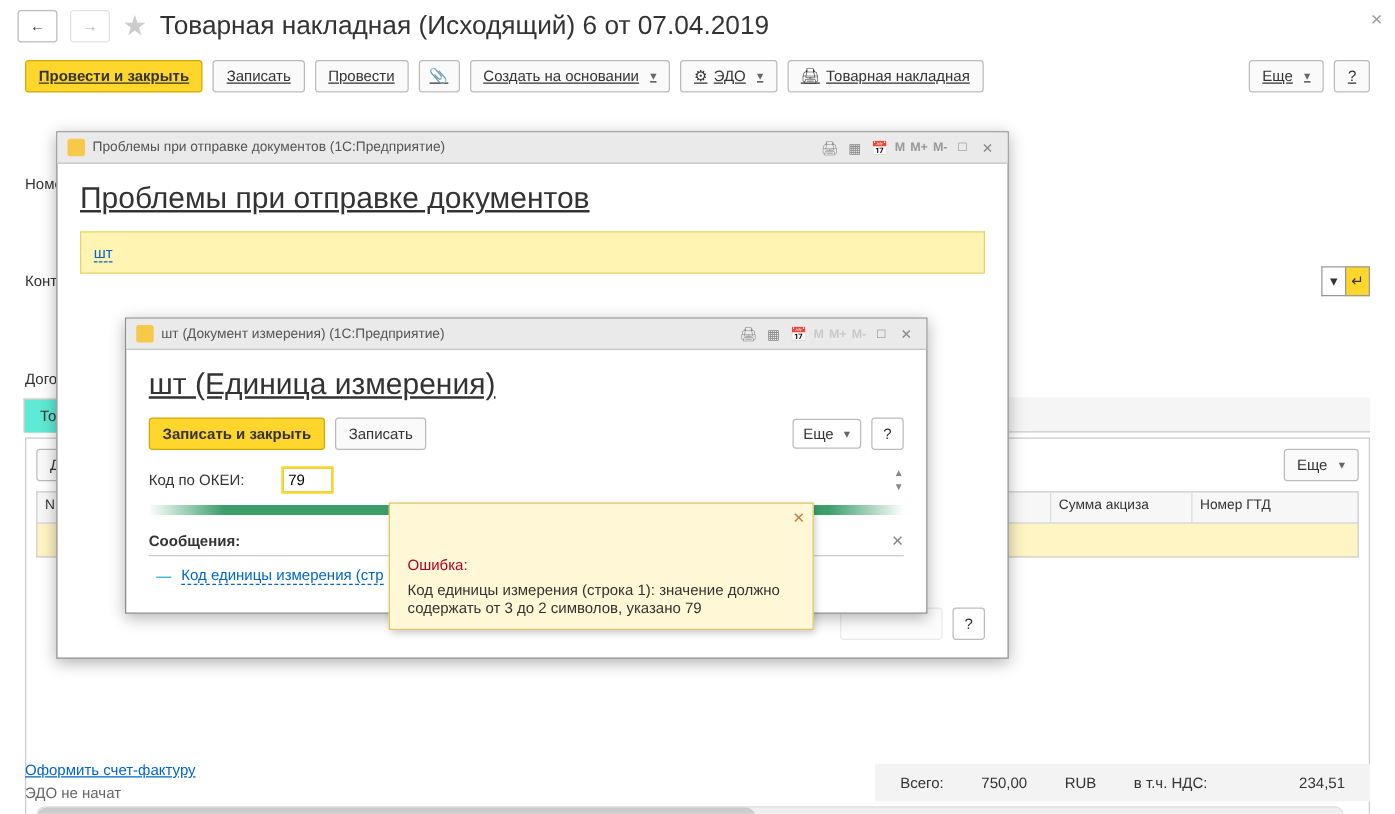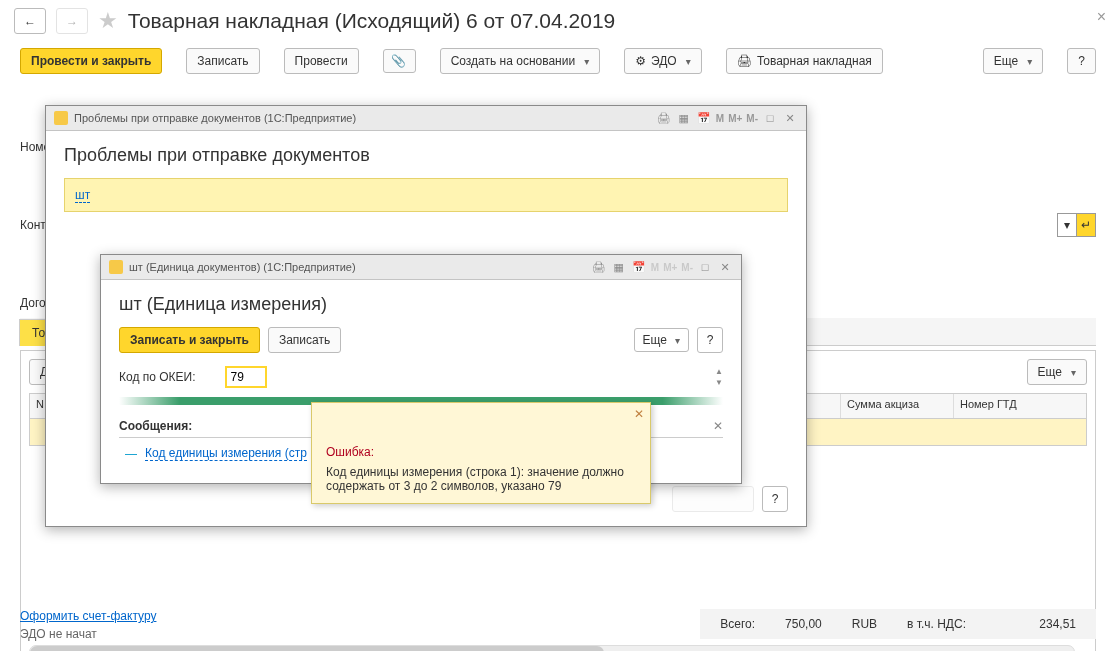--- a/index.html
+++ b/index.html
@@ -1,57 +1,57 @@
 <!DOCTYPE html>
 <html><head>
 <meta charset="utf-8">
 <style>
 html,body{margin:0;padding:0;font-family:Arial,sans-serif;font-size:12px;color:#333;background:#fff;}
 body{width:1116px;height:651px;position:relative;overflow:hidden;}
 .topbar{display:flex;align-items:center;padding:8px 14px;gap:10px;}
 .navbtn{border:1px solid #bbb;background:#fff;width:30px;height:24px;display:flex;align-items:center;justify-content:center;border-radius:3px;cursor:pointer;}
 .star{color:#ccc;font-size:22px;}
 .title{font-size:21px;color:#333;}
-.toolbar{display:flex;align-items:center;gap:24px;padding:6px 20px 10px;}
+.toolbar{display:flex;gap:8px;padding:6px 20px 10px;text-decoration:underline;}
 .btn{border:1px solid #bbb;background:#fafafa;border-radius:3px;padding:5px 10px;display:inline-flex;align-items:center;gap:5px;cursor:pointer;font-size:12px;}
 .btn.primary{background:#ffd62c;border-color:#d4a800;font-weight:bold;}
 .btn.icon-only{padding:4px 8px;}
 .dd::after{content:"▾";margin-left:4px;font-size:10px;color:#666;}
 .spacer{flex:1;}
 .form-area{padding:0 20px;}
 .form-row{display:flex;align-items:center;gap:10px;height:30px;font-size:12px;margin-top:48px;}
 .form-row label{width:70px;color:#333;}
 .select-box{display:flex;margin-left:auto;}
 .select-box span{border:1px solid #999;width:18px;height:22px;display:flex;align-items:center;justify-content:center;}
 .select-box span:first-child{background:#fff;border-right:none;}
 .select-box span:last-child{background:#ffd62c;}
 .tabset{border:1px solid #ccc;margin:4px 20px 0;height:318px;position:relative;}
-.tab{display:inline-block;padding:6px 12px;border:1px solid #ccc;border-bottom:none;background:#fde047;margin-left:-1px;position:relative;top:1px;}
+.tab{display:inline-block;padding:6px 12px;border:1px solid #ccc;border-bottom:none;background:#5eead4;margin-left:-1px;position:relative;top:1px;}
 .tabwrap{background:#f5f5f5;border-bottom:1px solid #ccc;}
 .tabcontent{padding:8px;}
 .subbar{display:flex;gap:8px;}
 .thead{display:flex;border:1px solid #ccc;background:#f7f7f7;margin-top:8px;height:24px;align-items:stretch;}
 .th{border-right:1px solid #ddd;padding:4px 6px;font-size:11px;color:#333;}
 .trow{display:flex;background:#fff4c4;height:26px;border:1px solid #ccc;border-top:none;}
 .scrollbar{position:absolute;left:8px;right:20px;bottom:8px;height:14px;background:#efefef;border:1px solid #ddd;border-radius:7px;}
 .scrollbar .thumb{position:absolute;left:0;width:55%;top:0;bottom:0;background:#ccc;border-radius:7px;}
 .link{color:#0066cc;text-decoration:underline;cursor:pointer;}
 .link.dashed{text-decoration:none;border-bottom:1px dashed #0066cc;}
-.footer{position:absolute;left:0;right:0;bottom:0;display:flex;align-items:flex-start;padding:6px 20px 10px;gap:30px;}
+.footer{position:absolute;left:0;right:0;bottom:0;display:flex;align-items:flex-end;padding:6px 20px 10px;gap:30px;}
 .footer .totals{margin-left:auto;background:#f3f3f3;padding:8px 20px;display:flex;gap:30px;font-size:12px;}
 .close-x{position:absolute;right:10px;top:8px;color:#999;font-size:16px;cursor:pointer;}
 
 
 .dialog{position:absolute;border:1px solid #8a8a8a;background:#fff;box-shadow:0 3px 12px rgba(0,0,0,.3);}
 .dlg-title{background:#eaeaea;border-bottom:1px solid #c4c4c4;padding:4px 8px;display:flex;align-items:center;gap:6px;font-size:11px;color:#555;}
 .dlg-title .tb-icons{margin-left:auto;display:flex;gap:4px;align-items:center;}
 .dlg-title .ico{width:16px;height:16px;display:flex;align-items:center;justify-content:center;color:#888;font-size:11px;cursor:pointer;}
 .dlg-title .m{font-size:10px;color:#999;font-weight:bold;}
 .dlg-body{padding:14px 18px;}
-.dlg-head{font-size:18px;margin-bottom:12px;}
+.dlg-head{font-size:24px;margin-bottom:12px;text-decoration:underline;}
 .bluebar{height:8px;background:linear-gradient(to right,#fff 0%,#3b9e6b 10%,#3b9e6b 90%,#fff 100%);margin:10px 0;}
 .yellowbox{background:#fff4b2;border:1px solid #e6d36d;padding:6px 10px;}
 .input{border:1px solid #999;padding:2px 4px;width:30px;font-size:12px;background:#fff;outline:2px solid #ffd62c;outline-offset:-1px;}
 .msg-head{display:flex;justify-content:space-between;border-bottom:1px solid #ccc;padding:4px 0;font-weight:bold;font-size:12px;}
 .msg-row{display:flex;gap:8px;padding:8px 6px;font-size:12px;align-items:center;}
 .dash{color:#0099cc;}
 .tooltip{position:absolute;background:#fff7d6;border:1px solid #d9c96a;box-shadow:2px 2px 6px rgba(0,0,0,.2);padding:10px 14px;font-size:12px;width:310px;}
 .tooltip .ttclose{position:absolute;right:6px;top:4px;color:#c08040;cursor:pointer;font-size:12px;}
 .tooltip .tthead{color:#b00020;margin-bottom:6px;margin-top:32px;}
 .bottombtns{display:flex;gap:8px;justify-content:flex-end;padding:0 18px 14px;}
@@ -166,21 +166,21 @@
   <div class="bottombtns" style="position:absolute;right:0;bottom:0;">
     <div class="btn primary" style="min-width:60px;visibility:hidden"></div>
     <div class="btn" style="min-width:60px;opacity:.3"></div>
     <div class="q">?</div>
   </div>
 </div>
 
 <div class="dialog" style="left:100px;top:254px;width:640px;">
   <div class="dlg-title">
     <span class="logo1c"></span>
-    <span>шт (Единица документов)  (1С:Предприятие)</span>
+    <span>шт (Документ измерения)  (1С:Предприятие)</span>
     <div class="tb-icons">
       <span class="ico">🖨</span>
       <span class="ico">▦</span>
       <span class="ico">📅</span>
       <span class="m" style="opacity:.4">M</span>
       <span class="m" style="opacity:.4">M+</span>
       <span class="m" style="opacity:.4">M-</span>
       <span class="ico">□</span>
       <span class="ico">✕</span>
     </div>

